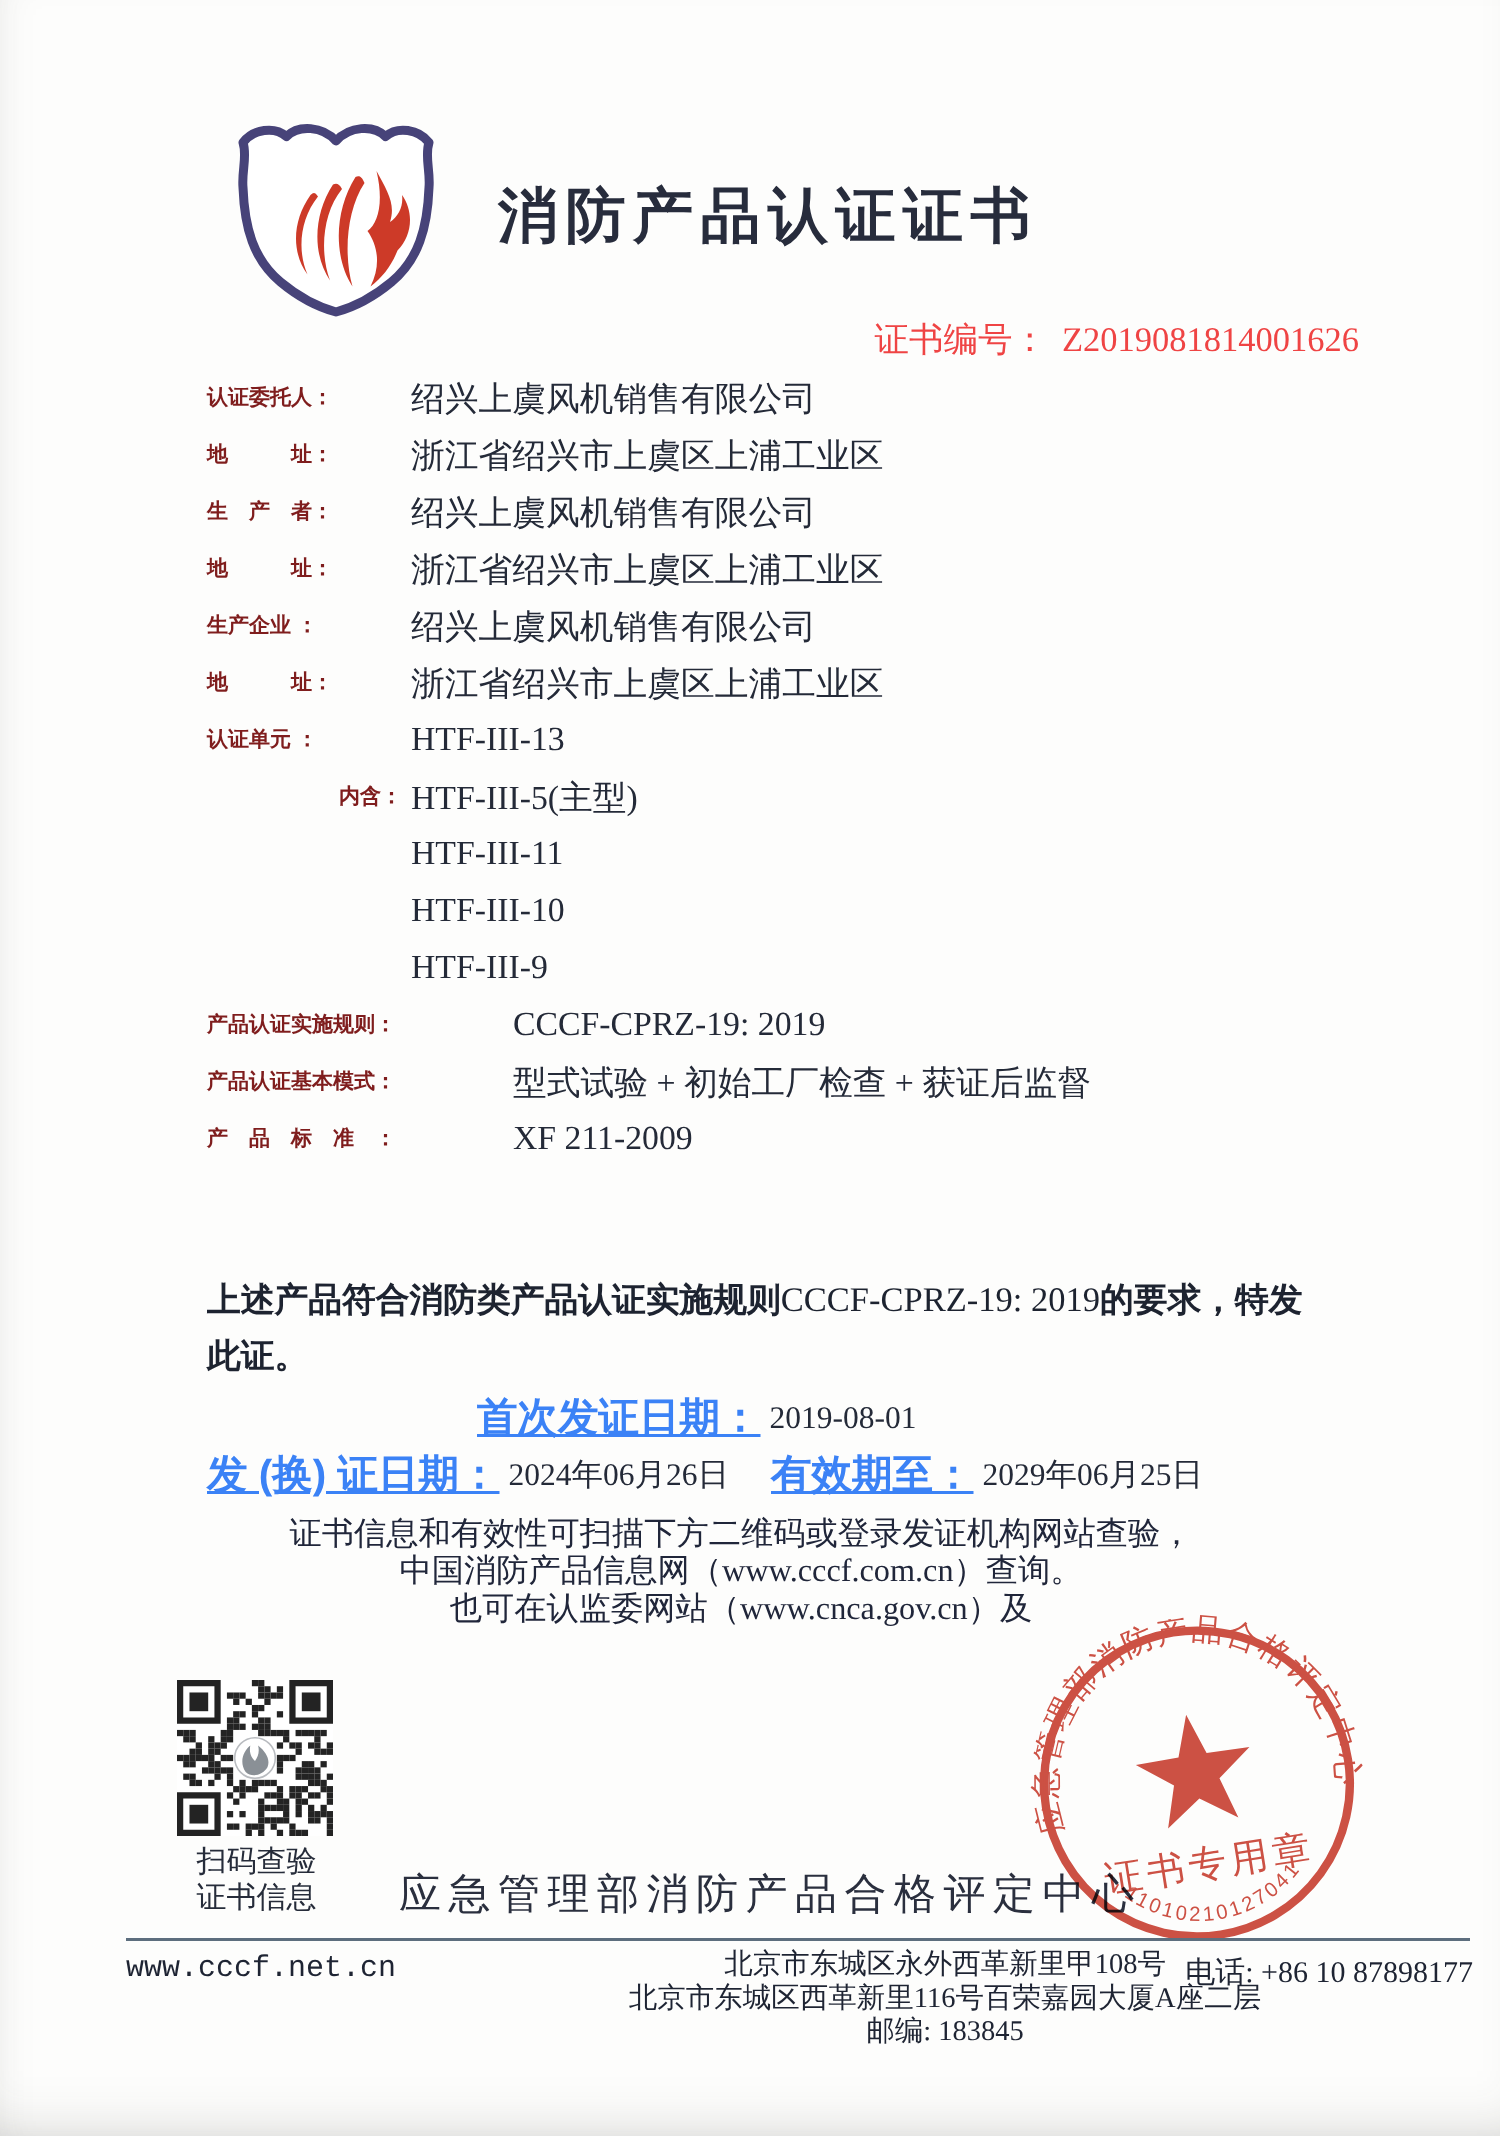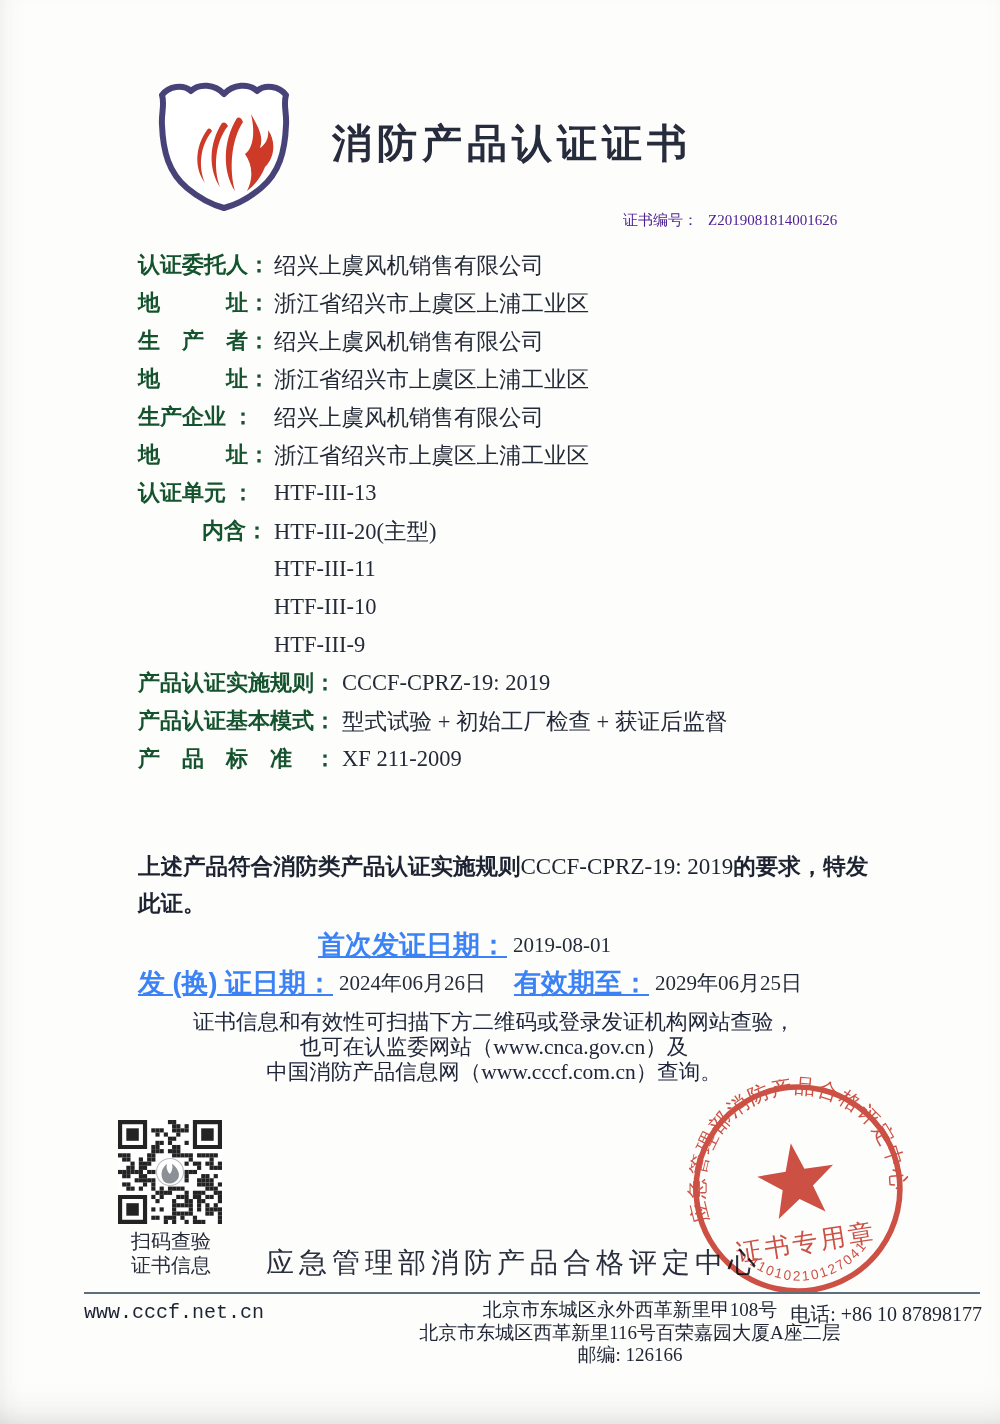--- a/index.html
+++ b/index.html
@@ -9,27 +9,27 @@
     font-family:"Liberation Sans",sans-serif;color:#1e2433;
     box-shadow:inset 0 -28px 45px -38px rgba(60,60,55,.35), inset 18px 0 40px -38px rgba(60,60,55,.25);
   }
   .serif{font-family:"Liberation Serif","DejaVu Serif",serif;}
   
   .logo{position:absolute;left:148px;top:78px;width:152px;height:140px;}
   .title{
     position:absolute;left:332px;top:116px;margin:0;
     font-size:40px;font-weight:600;letter-spacing:5px;color:#272c3c;white-space:nowrap;
   }
-  .certno{position:absolute;left:583px;top:211px;font-size:15px;white-space:nowrap;color:#4c1d95;margin-left:40px;}
+  .certno{position:absolute;left:583px;top:211px;font-size:23px;white-space:nowrap;color:#ef4444;}
   .certno .num{margin-left:10px;}
   
   .fields{position:absolute;left:138px;top:246px;width:760px;}
   .row{display:flex;align-items:center;height:38px;white-space:nowrap;}
   .row .lab{
-    flex:none;width:130px;font-weight:700;font-size:22px;color:#14532d;white-space:pre;
+    flex:none;width:130px;font-weight:700;font-size:14px;color:#7f1d1d;white-space:pre;
   }
   .row.wide .lab{width:198px;}
   .row.inner .lab{text-align:right;}
   .row .val{font-family:"Liberation Serif","DejaVu Serif",serif;font-size:22.5px;color:#242a38;white-space:pre;margin-left:6px;}
   
   .statement{
     position:absolute;left:138px;top:848px;width:748px;margin:0;
     font-size:22.5px;line-height:37px;font-weight:700;color:#1d2330;
   }
   .statement .code{font-weight:400;font-family:"Liberation Serif","DejaVu Serif",serif;font-size:23px;}
@@ -102,21 +102,21 @@
     <div class="row">
         <span class="lab">地　　　址：</span>
         <span class="val">浙江省绍兴市上虞区上浦工业区</span>
       </div>
     <div class="row">
         <span class="lab">认证单元 ：</span>
         <span class="val">HTF-III-13</span>
       </div>
     <div class="row inner">
         <span class="lab">内含：</span>
-        <span class="val">HTF-III-20(主型)</span>
+        <span class="val">HTF-III-5(主型)</span>
       </div>
     <div class="row">
         <span class="lab"></span>
         <span class="val">HTF-III-11</span>
       </div>
     <div class="row">
         <span class="lab"></span>
         <span class="val">HTF-III-10</span>
       </div>
     <div class="row">
@@ -146,22 +146,22 @@
   <div class="reissue">
     <span class="dlab">发 (换) 证日期：</span>
     <span class="dval">2024年06月26日</span>
     <span class="dgap"></span>
     <span class="dlab">有效期至：</span>
     <span class="dval">2029年06月25日</span>
   </div>
 
   <div class="notes">
     <div>证书信息和有效性可扫描下方二维码或登录发证机构网站查验，</div>
+    <div>中国消防产品信息网（www.cccf.com.cn）查询。</div>
     <div>也可在认监委网站（www.cnca.gov.cn）及</div>
-    <div>中国消防产品信息网（www.cccf.com.cn）查询。</div>
   </div>
 
   <div class="qrwrap">
     <svg viewBox="0 0 100 100" id="qrsvg">
         <rect x="0" y="0" width="100" height="100" fill="#fff"></rect>
         <g fill="#232323">
           <rect x="48" y="0" width="4" height="4"></rect>
           <rect x="52" y="0" width="4" height="4"></rect>
           <rect x="52" y="4" width="4" height="4"></rect>
           <rect x="56" y="4" width="4" height="4"></rect>
@@ -383,17 +383,17 @@
         <textPath href="#arcBot" startOffset="50%" text-anchor="middle">11010210127041</textPath>
       </text>
     </g>
   </svg>
 
   <div class="fline"></div>
   <div class="fweb">www.cccf.net.cn</div>
   <div class="faddr">
     <div>北京市东城区永外西革新里甲108号</div>
     <div>北京市东城区西革新里116号百荣嘉园大厦A座二层</div>
-    <div>邮编: 126166</div>
+    <div>邮编: 183845</div>
   </div>
   <div class="fphone">电话: +86 10 87898177</div>
 
 </div>
 
 </body></html>

